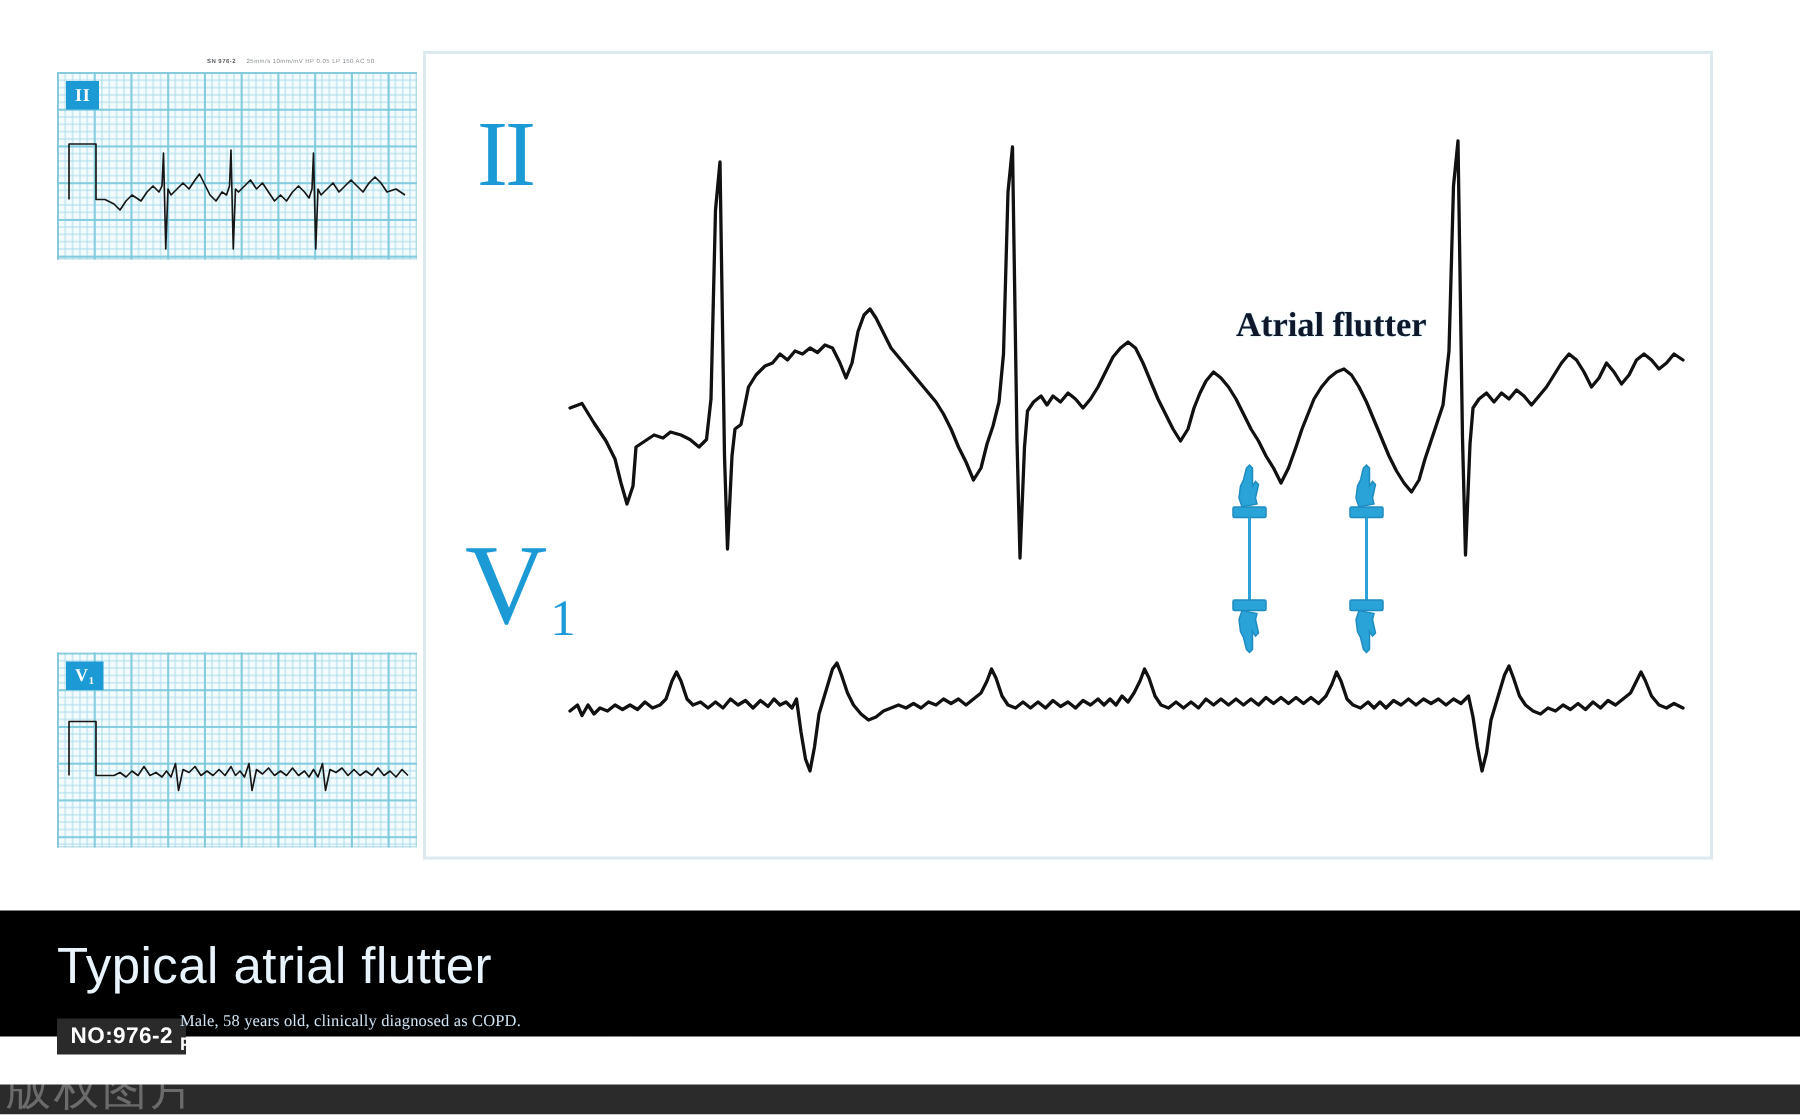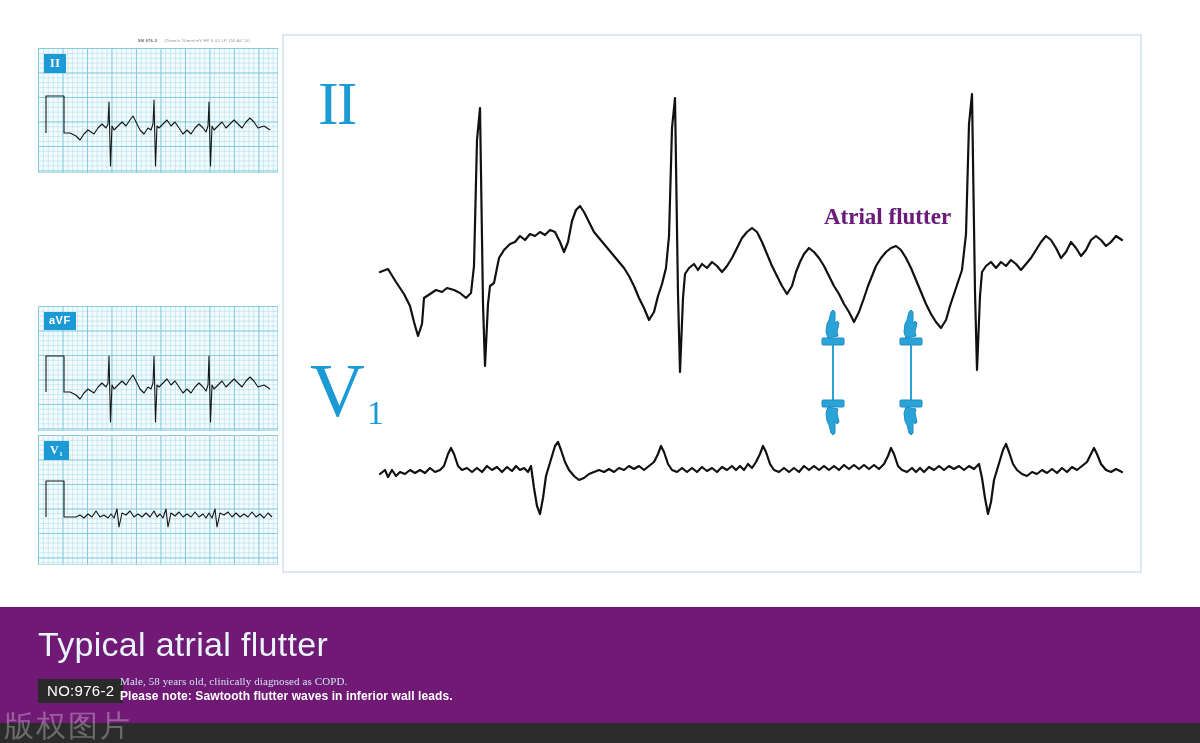--- a/index.html
+++ b/index.html
@@ -59,46 +59,46 @@
     position:absolute;color:#1c9ad6;
     font-family:"Liberation Serif",serif;
     line-height:1;user-select:none;
   }
   .big-lead.lead2{left:34px;top:36px;font-size:62px;font-weight:normal;letter-spacing:-2px;}
   .big-lead.leadv1{left:26px;top:316px;font-size:76px;}
   .big-lead.leadv1 sub{font-size:34px;vertical-align:baseline;position:relative;top:8px;left:2px;}
 
   .annotation{
     position:absolute;left:540px;top:168px;
-    color:#701a75;font-family:"Liberation Serif",serif;
+    color:#0f172a;font-family:"Liberation Serif",serif;
     font-size:23px;font-weight:bold;white-space:nowrap;
     text-shadow:0 0 1px rgba(28,154,214,.4);
   }
   .wave-svg{position:absolute;left:0;top:0;width:856px;height:535px;}
   .caliper{position:absolute;}
   .caliper.c1{left:534px;top:272px;}
   .caliper.c2{left:612px;top:272px;}
 
   
   .banner{
-    position:absolute;left:0;top:607px;width:1200px;height:116px;
-    background:#701a75;
+    position:absolute;left:0;top:607px;width:1200px;height:84px;
+    background:#000000;
   }
   .banner-bottom-strip{
     position:absolute;left:0;top:723px;width:1200px;height:20px;background:#2b2b2b;
   }
   .banner-title{
     position:absolute;left:38px;top:18px;
     color:#e8f3fb;font-size:34px;font-weight:300;
     font-family:"Liberation Sans",sans-serif;letter-spacing:.3px;
   }
   .no-badge{
     position:absolute;left:38px;top:72px;
     background:#2a2a2a;color:#ffffff;
-    font-size:15px;font-weight:normal;
+    font-size:15px;font-weight:bold;
     padding:3px 9px 4px 9px;letter-spacing:.3px;
     font-family:"Liberation Sans",sans-serif;
   }
   .caption-block{position:absolute;left:120px;top:68px;}
   .cap-line1{
     color:#cfe3f2;font-size:11px;font-family:"Liberation Serif",serif;
     letter-spacing:.1px;margin-bottom:2px;
   }
   .cap-line2{
     color:#ffffff;font-size:12px;font-weight:bold;
@@ -134,35 +134,20 @@
           L92,72 L95,68 L98,74 L102,82 L106,86 L110,80 L113,82
           L115,76 L116,52 L117.5,118 L119,78 L121,80 L125,76 L129,72
           L133,78 L137,74 L141,80 L145,86 L149,82 L153,86 L157,80
           L161,76 L165,80 L168,84 L170,78 L171,54 L172.5,118 L174,78
           L176,82 L180,78 L184,74 L188,80 L192,76 L196,72 L200,76
           L204,80 L208,74 L212,70 L216,74 L220,80 L226,78 L232,82"></path>
       </svg>
     </div>
 
 
-    <div class="strip s3">
-      <div class="strip-label wide">aVF</div>
-      <svg viewBox="0 0 240 125" preserveAspectRatio="none">
-        <path fill="none" stroke="#161616" stroke-width="1.1" stroke-linejoin="round" d="
-          M8,86 L8,50 L26,50 L26,86 L32,86
-          L38,89 L42,93 L46,87 L50,83 L56,87 L60,81 L64,77 L68,81
-          L70,77 L71,50 L72.5,116 L74,79 L76,83 L80,79 L84,75 L88,79
-          L92,73 L95,69 L98,75 L102,83 L106,87 L110,81 L113,83
-          L115,77 L116,50 L117.5,116 L119,79 L121,81 L125,77 L129,73
-          L133,79 L137,75 L141,81 L145,87 L149,83 L153,87 L157,81
-          L161,77 L165,81 L168,85 L170,79 L171,50 L172.5,116 L174,79
-          L176,83 L180,79 L184,75 L188,81 L192,77 L196,73 L200,77
-          L204,81 L208,75 L212,71 L216,75 L220,81 L226,79 L232,83"></path>
-      </svg>
-    </div>
 
     <div class="strip s4">
       <div class="strip-label"><span>V</span><sub>1</sub></div>
       <svg viewBox="0 0 240 130" preserveAspectRatio="none">
         <path fill="none" stroke="#161616" stroke-width="1.1" stroke-linejoin="round" d="
           M8,82 L8,46 L26,46 L26,82 L32,82
           L38,82 L42,80 L46,83 L50,79 L54,82 L58,76 L62,82 L66,80
           L70,83 L73,79 L76,83 L79,74 L81,92 L84,78 L88,80 L92,76
           L96,82 L100,79 L104,82 L108,78 L112,82 L116,76 L119,82
           L122,79 L125,83 L128,74 L130,92 L133,78 L137,81 L141,77

